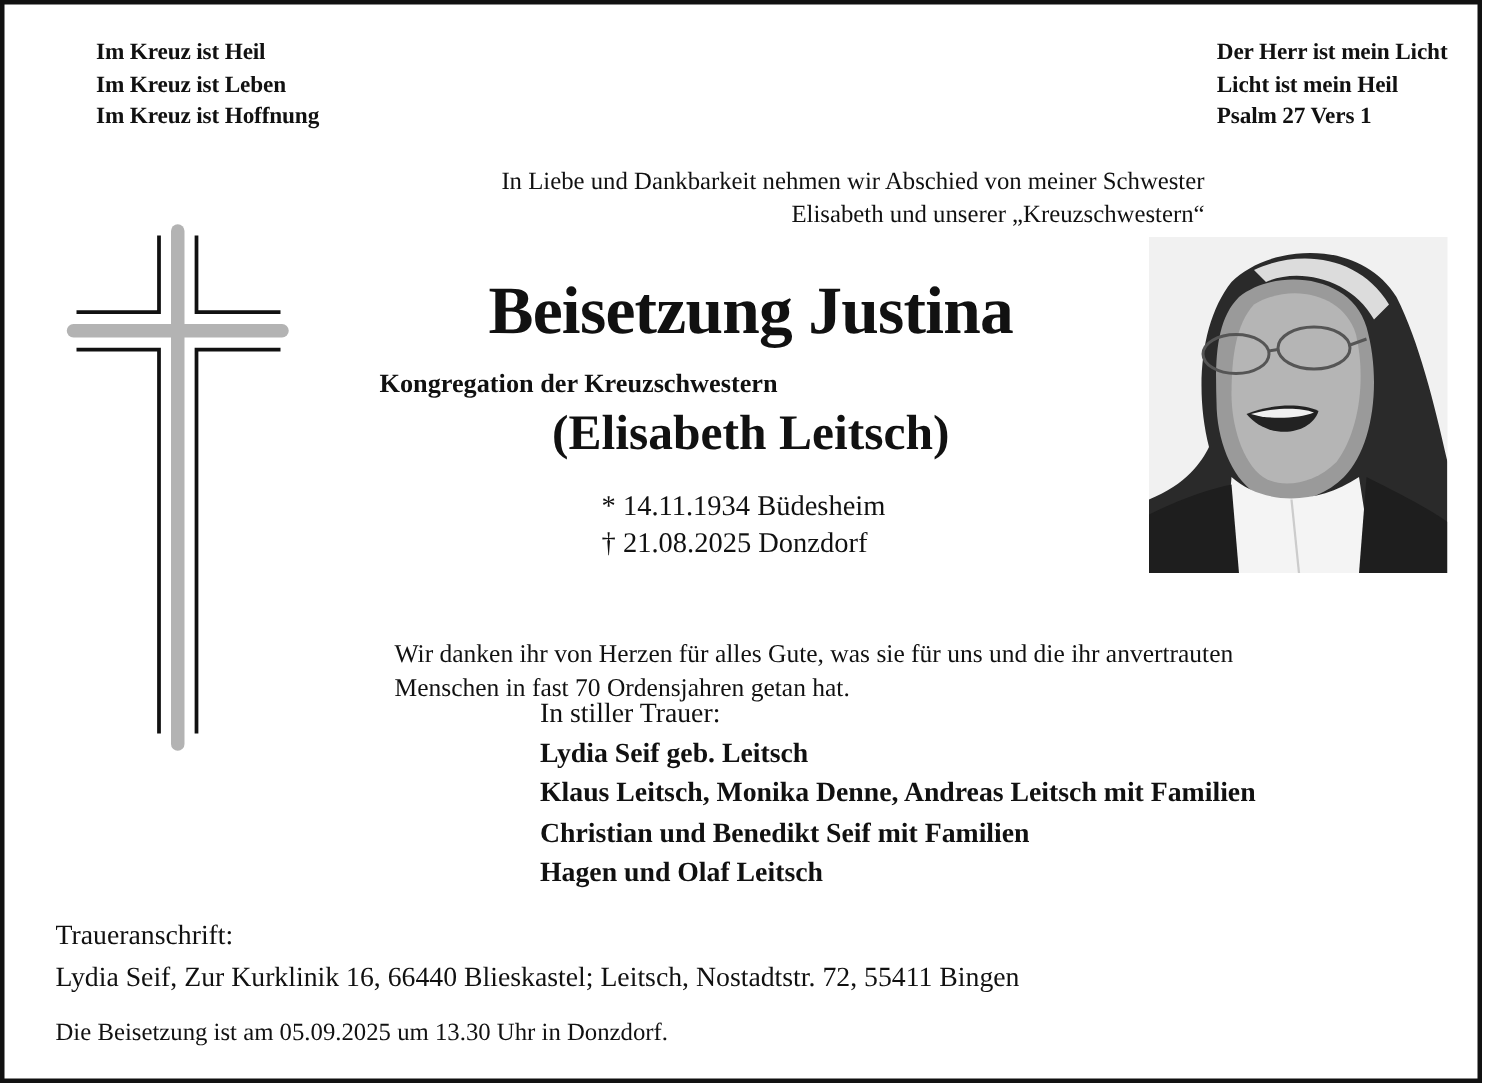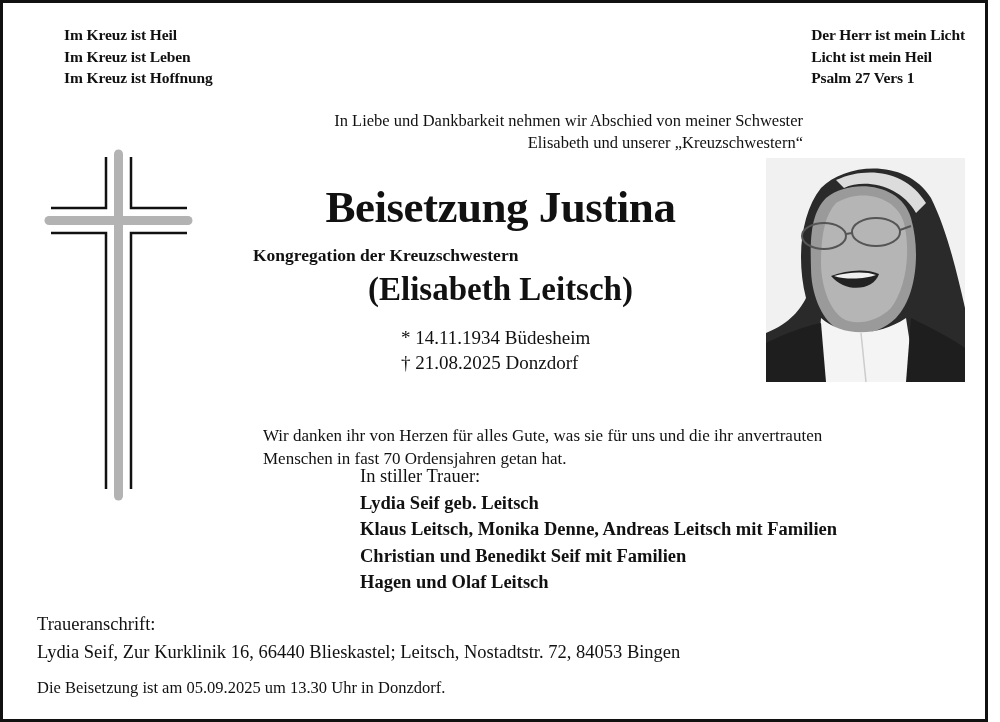--- a/index.html
+++ b/index.html
@@ -147,16 +147,16 @@
 
   <div class="abs serif mourners">
     <div class="head">In stiller Trauer:</div>
     <div class="bold">Lydia Seif geb. Leitsch</div>
     <div class="bold">Klaus Leitsch, Monika Denne, Andreas Leitsch mit Familien</div>
     <div class="bold">Christian und Benedikt Seif mit Familien</div>
     <div class="bold">Hagen und Olaf Leitsch</div>
   </div>
 
   <div class="abs serif address-label">Traueranschrift:</div>
-  <div class="abs serif address">Lydia Seif, Zur Kurklinik 16, 66440 Blieskastel; Leitsch, Nostadtstr. 72, 84053 Bingen</div>
+  <div class="abs serif address">Lydia Seif, Zur Kurklinik 16, 66440 Blieskastel; Leitsch, Nostadtstr. 72, 55411 Bingen</div>
   <div class="abs serif burial">Die Beisetzung ist am 05.09.2025 um 13.30 Uhr in Donzdorf.</div>
 
 </div>
 
 </body></html>

